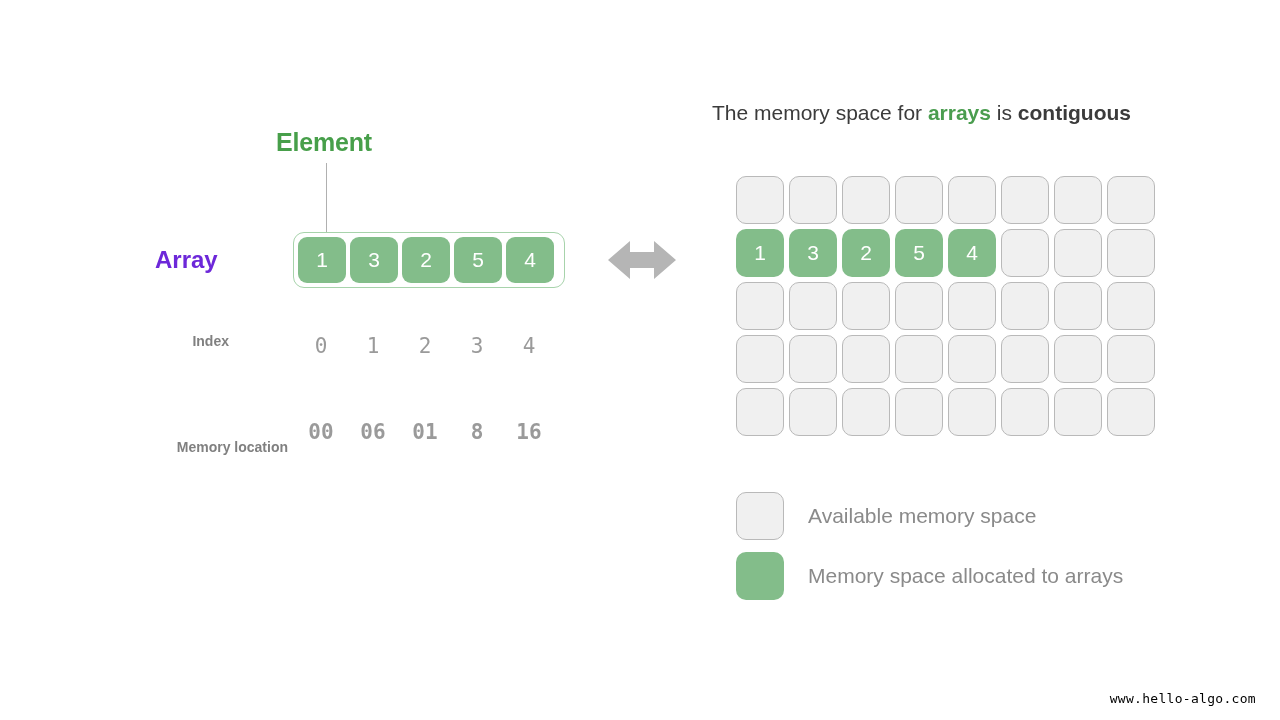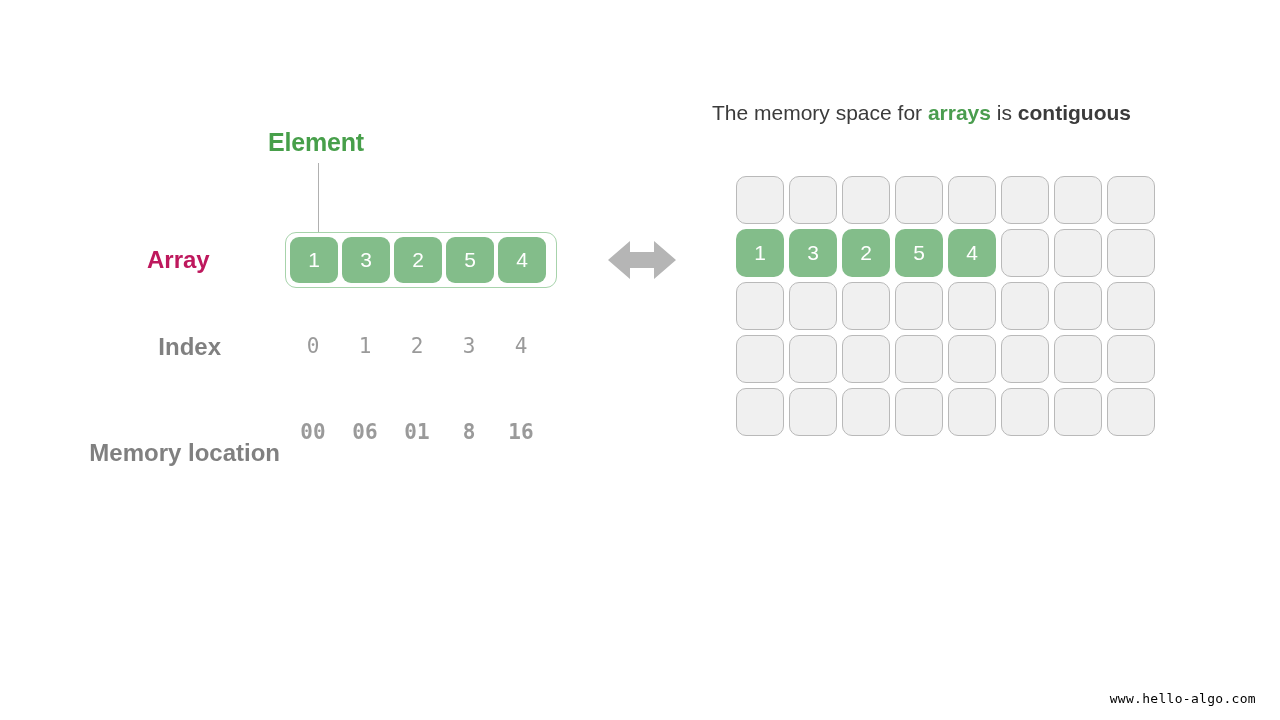--- a/index.html
+++ b/index.html
@@ -11,21 +11,21 @@
     height: 720px;
     background: #ffffff;
     font-family: "Liberation Sans", sans-serif;
     overflow: hidden;
     position: relative;
   }
 
   
   #left-panel {
     position: absolute;
-    left: 8px;
+    left: 16px;
     top: 0;
     width: 600px;
     height: 720px;
   }
 
   #element-label {
     position: absolute;
     left: 260px;
     top: 128px;
     font-size: 25px;
@@ -42,21 +42,21 @@
     height: 74px;
     background: #b0b0b0;
   }
 
   #array-label {
     position: absolute;
     left: 139px;
     top: 246px;
     font-size: 24px;
     font-weight: bold;
-    color: #be185d;
+    color: #6d28d9;
   }
 
   #array-box {
     position: absolute;
     left: 277px;
     top: 232px;
     width: 272px;
     height: 56px;
     box-sizing: border-box;
     border: 1.6px solid #a7d3ab;
@@ -75,21 +75,21 @@
     border-radius: 9px;
     color: #ffffff;
     font-size: 21px;
     display: flex;
     align-items: center;
     justify-content: center;
   }
 
   .row-label {
     position: absolute;
-    font-size: 24px;
+    font-size: 14px;
     font-weight: bold;
     color: #808080;
     text-align: right;
   }
 
   #index-label {
     left: 0px;
     top: 333px;
     width: 213px;
   }
@@ -315,15 +315,25 @@
     <div class="mem-cell"></div>
     <div class="mem-cell"></div>
     <div class="mem-cell"></div>
     <div class="mem-cell"></div>
     <div class="mem-cell"></div>
     <div class="mem-cell"></div>
     <div class="mem-cell"></div>
     <div class="mem-cell"></div>
   </div>
 
+  <div id="legend">
+    <div class="legend-row">
+      <div class="legend-swatch available"></div>
+      <div class="legend-text">Available memory space</div>
+    </div>
+    <div class="legend-row">
+      <div class="legend-swatch allocated"></div>
+      <div class="legend-text">Memory space allocated to arrays</div>
+    </div>
+  </div>
 </div>
 
 <div id="watermark">www.hello-algo.com</div>
 
 </body></html>

